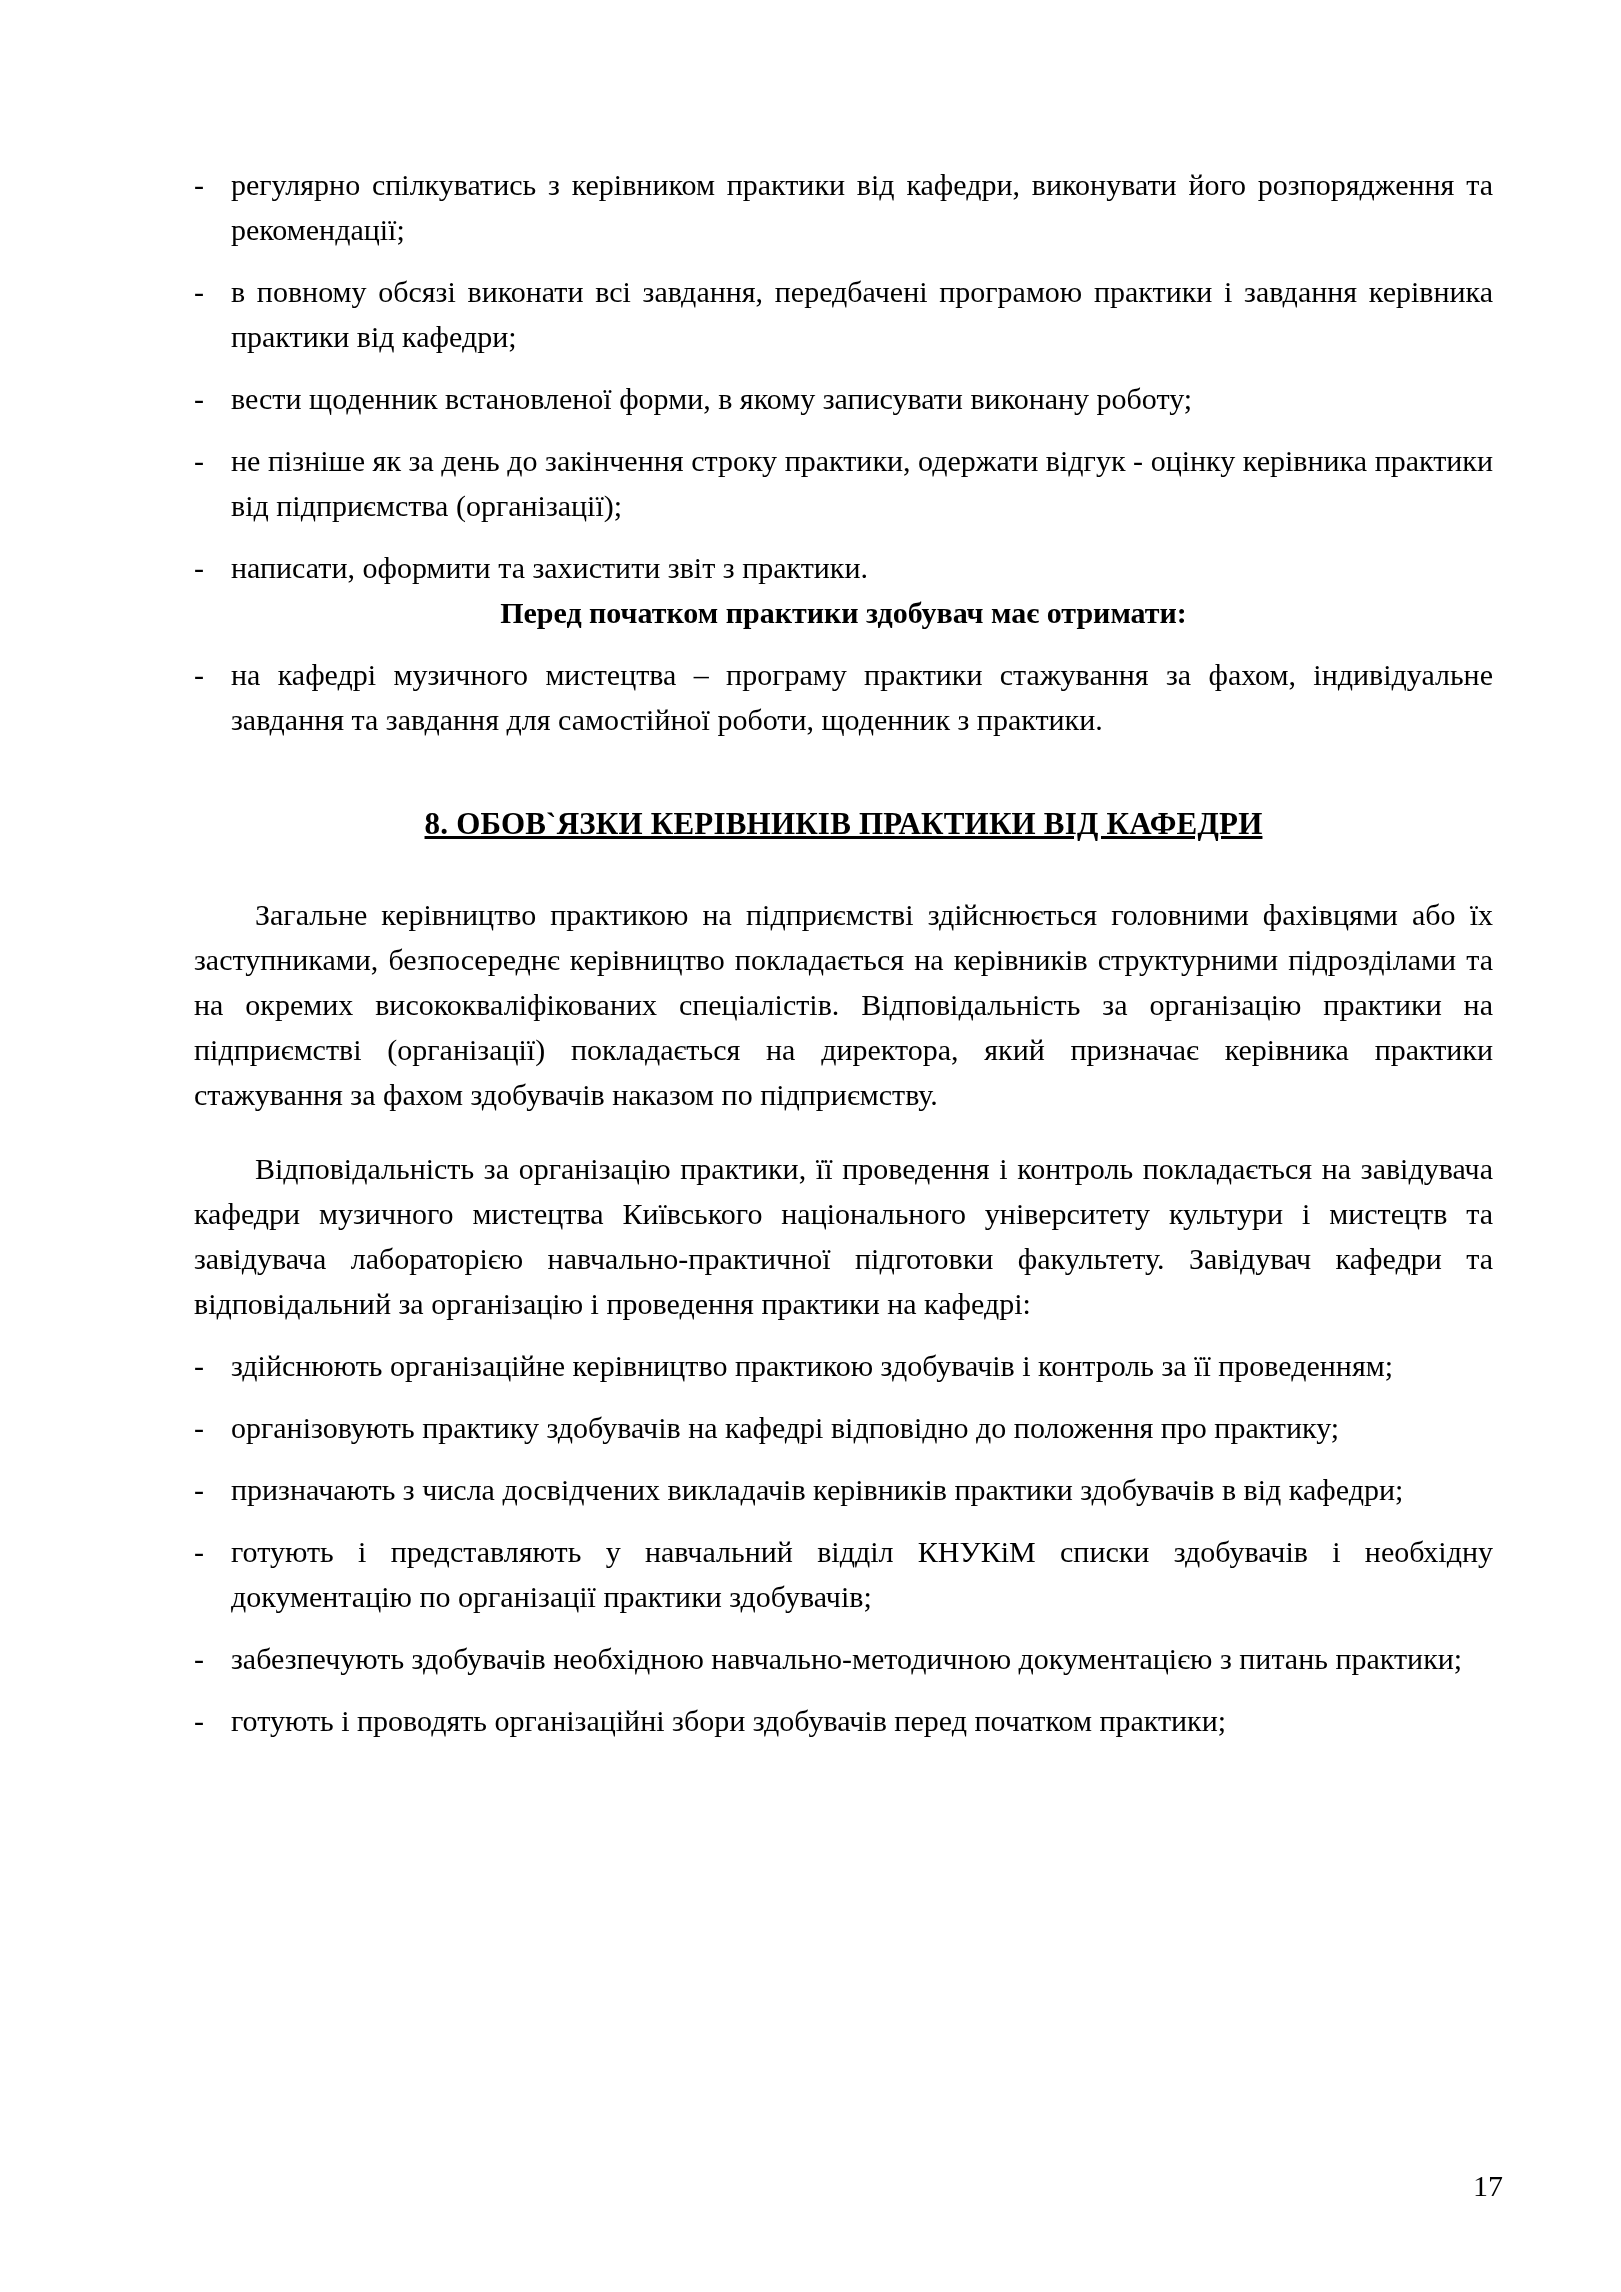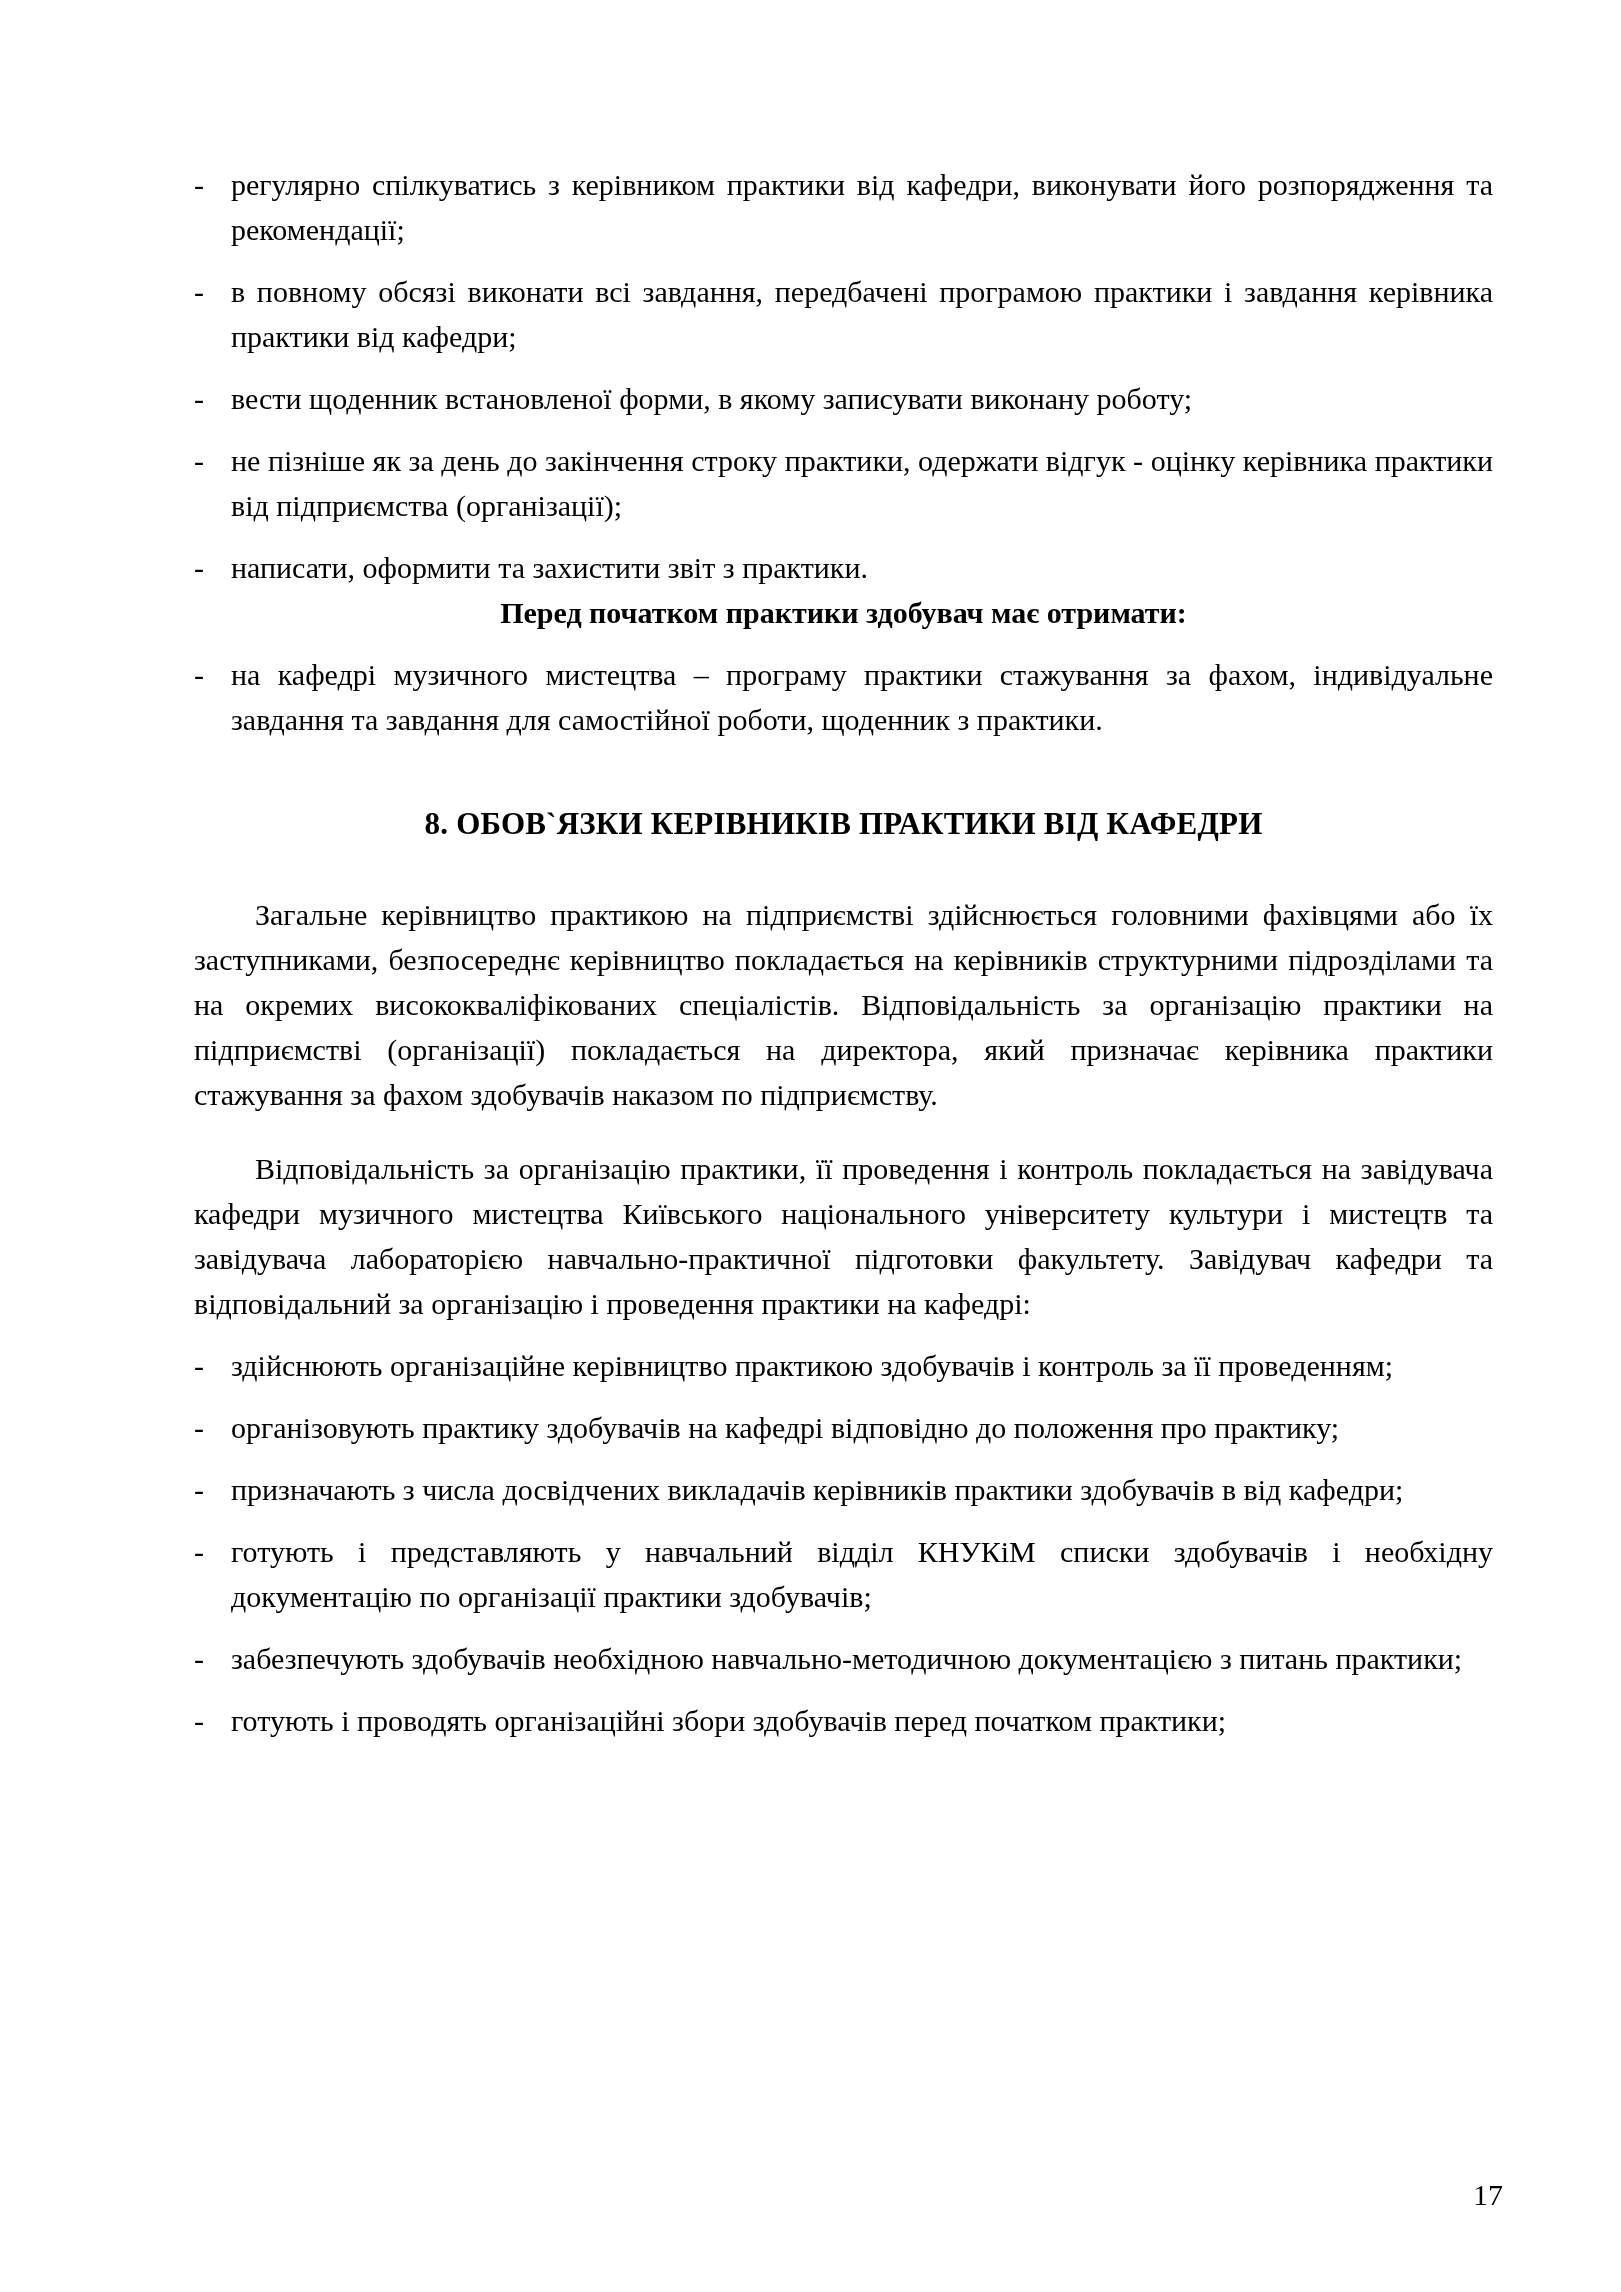--- a/index.html
+++ b/index.html
@@ -82,38 +82,39 @@
   }
 
   
   .section-heading {
     text-align: center;
     font-weight: bold;
     font-size: 31px;
     line-height: 46px;
     margin: 0;
     letter-spacing: 0.2px;
+    text-decoration: underline;
   }
   .spacer-xl { height: 59px; }
   .spacer-lg { height: 45px; }
   .spacer-md { height: 29px; }
 
   .sub-heading {
     text-align: center;
     font-weight: bold;
     font-size: 30px;
     line-height: 45px;
     margin: 0;
   }
 
   
   .page-number {
     position: absolute;
     right: 118px;
-    bottom: 81px;
+    bottom: 90px;
     font-size: 30px;
     line-height: 35px;
   }
 </style>
 </head>
 <body>
 
 <div class="page">
 
   <div class="content">

